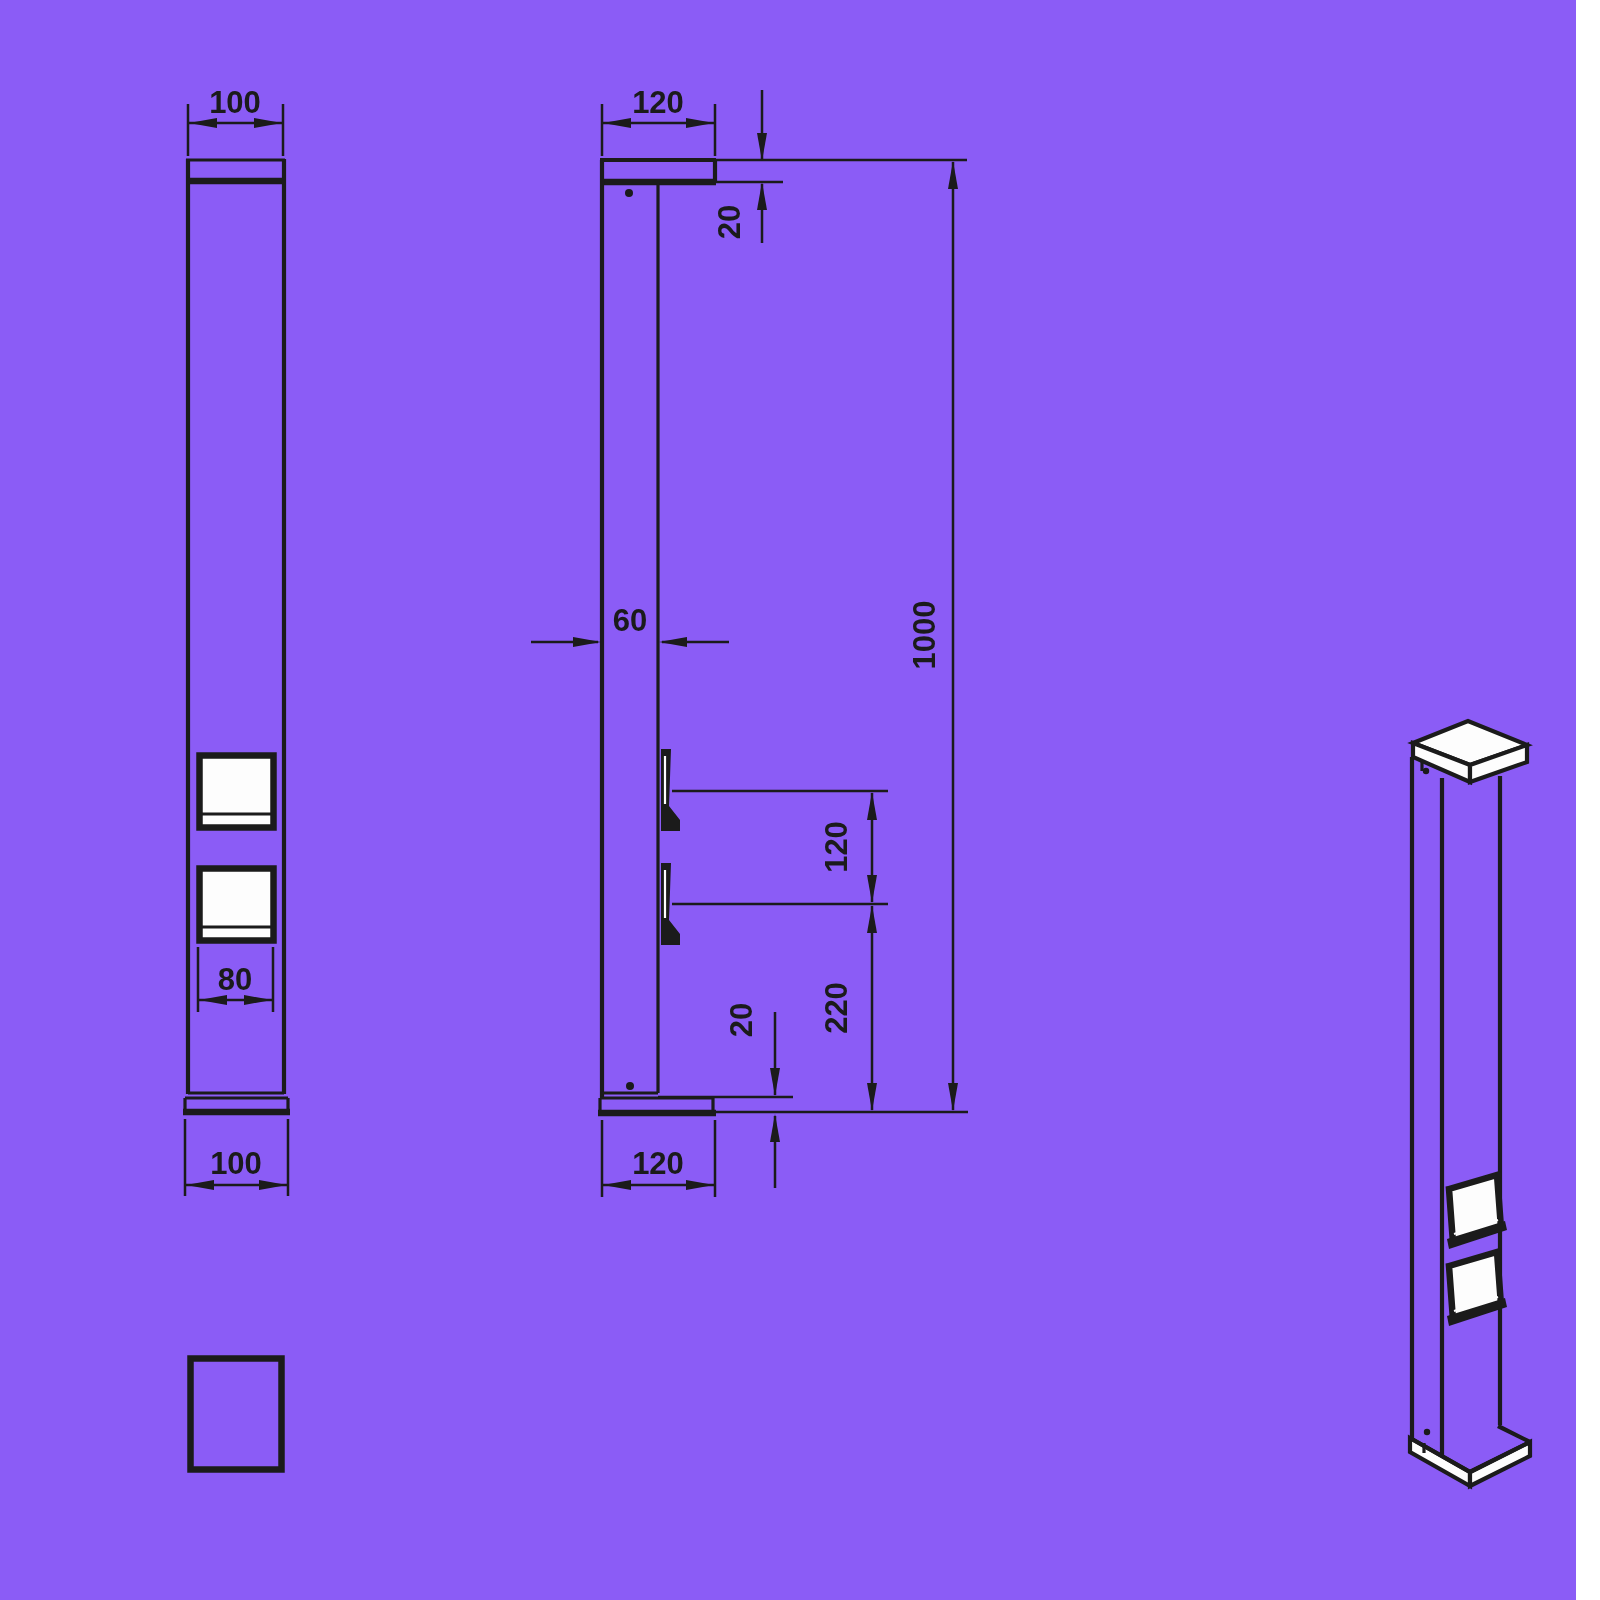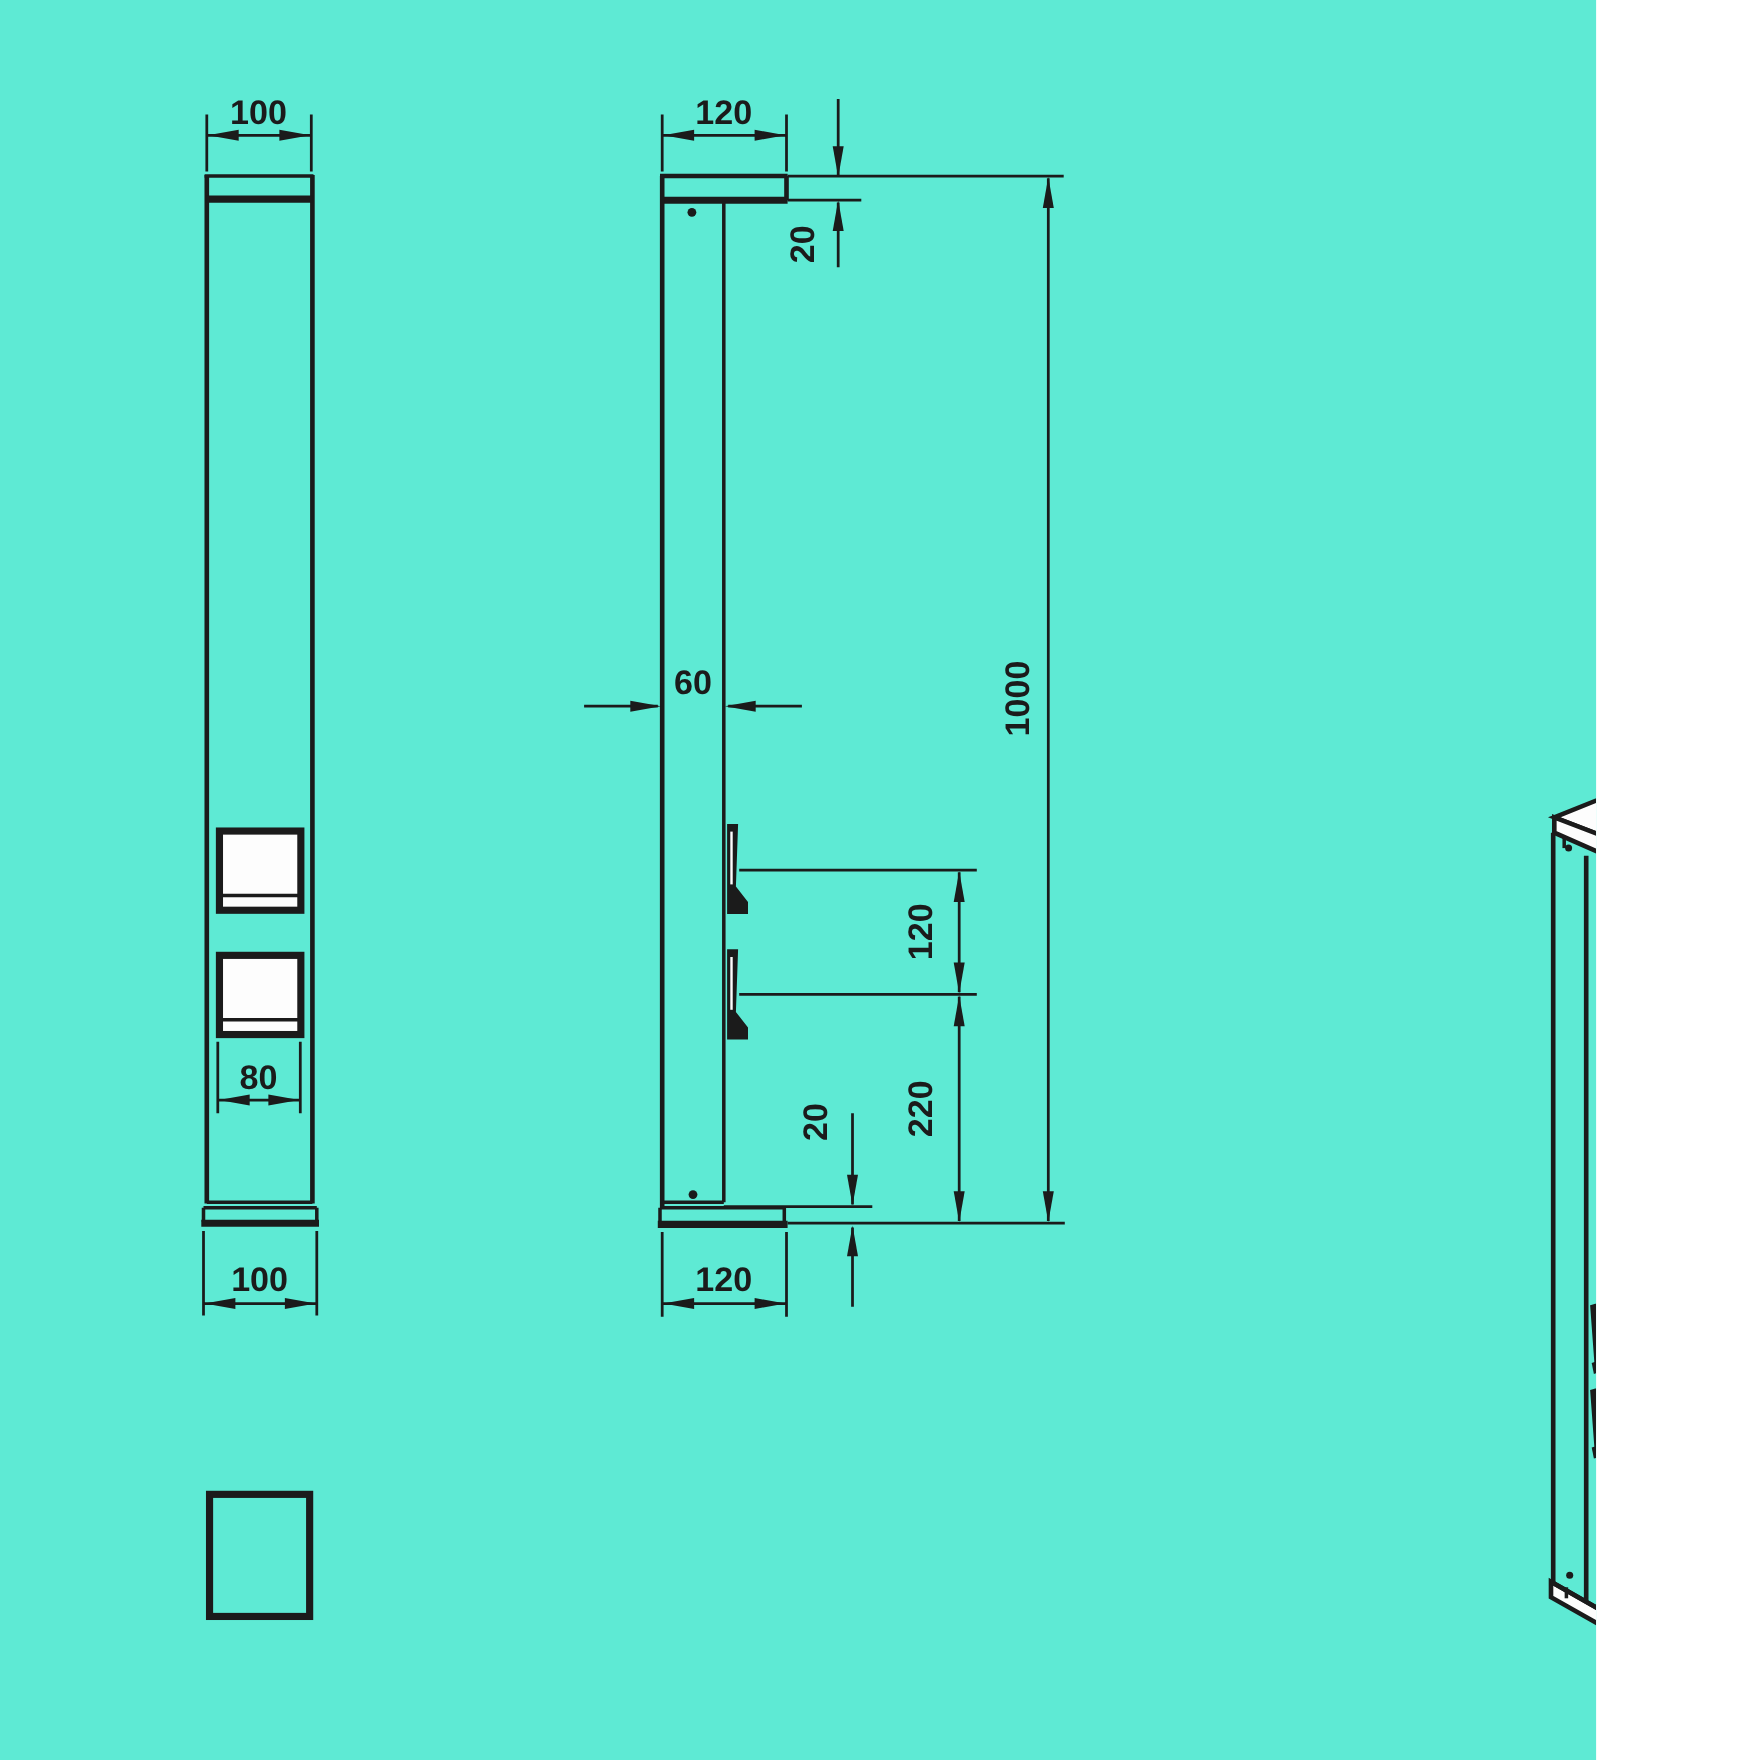--- a/index.html
+++ b/index.html
@@ -1,16 +1,16 @@
 <!DOCTYPE html>
 <html><head>
 <meta charset="utf-8">
 <style>
   html,body{margin:0;padding:0;background:#ffffff;}
-  .canvas{position:relative;width:1451px;height:1600px;background:#5eead4;overflow:hidden;
+  .canvas{position:relative;width:1576px;height:1600px;background:#8b5cf6;overflow:hidden;
           font-family:"Liberation Sans", sans-serif;}
   svg{position:absolute;left:0;top:0;}
   .thin  {stroke:#1b1b1b;stroke-width:2.5;fill:none;stroke-linecap:butt;}
   .med   {stroke:#1b1b1b;stroke-width:3.2;fill:none;}
   .obj   {stroke:#1b1b1b;stroke-width:4.2;fill:none;}
   .thick {stroke:#1b1b1b;stroke-width:6.5;fill:none;}
   .face  {stroke:#1b1b1b;stroke-width:4.2;fill:#fdfdfd;stroke-linejoin:miter;}
   .frame {stroke:#1b1b1b;stroke-width:6.5;fill:#fdfdfd;stroke-linejoin:miter;}
   .arrow {fill:#1b1b1b;stroke:none;}
   .ink   {fill:#1b1b1b;stroke:none;}

